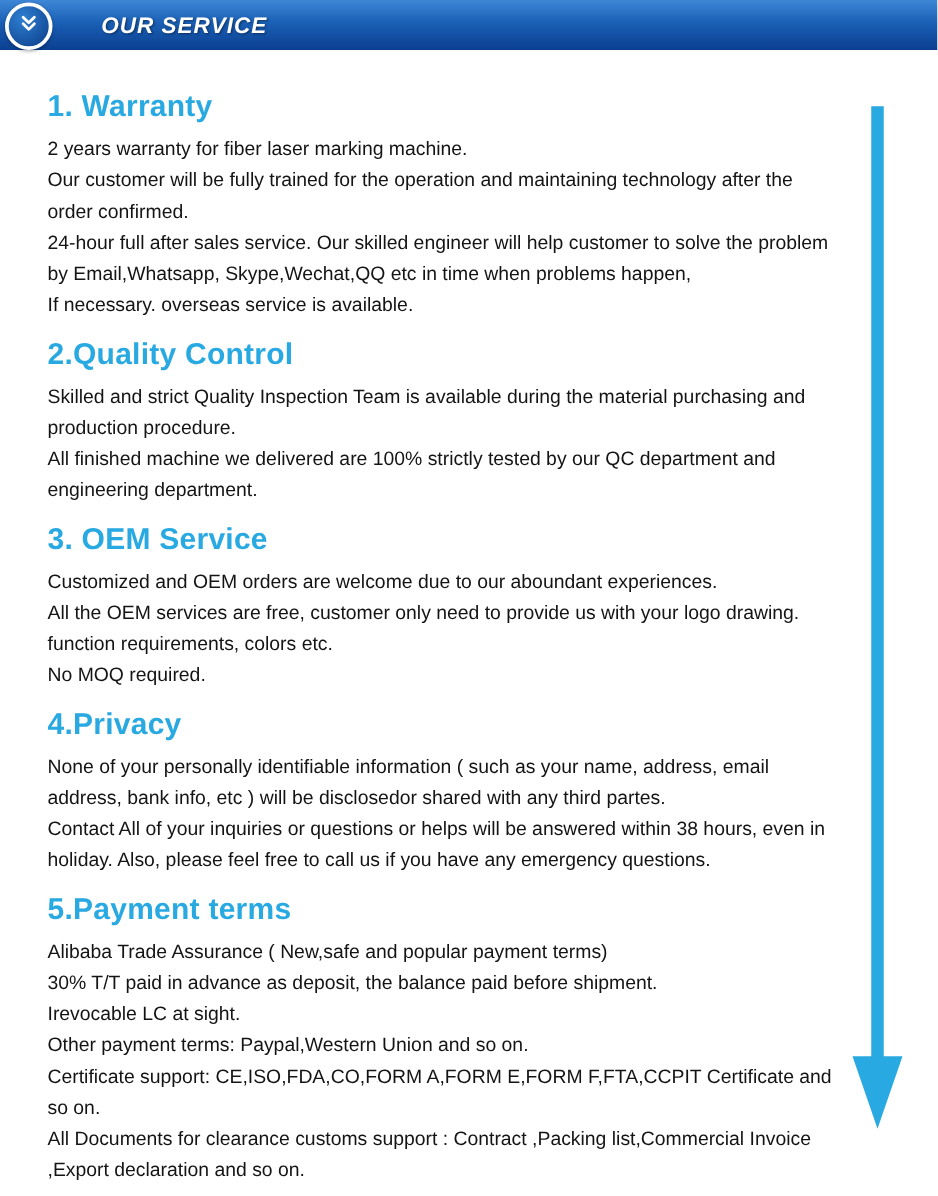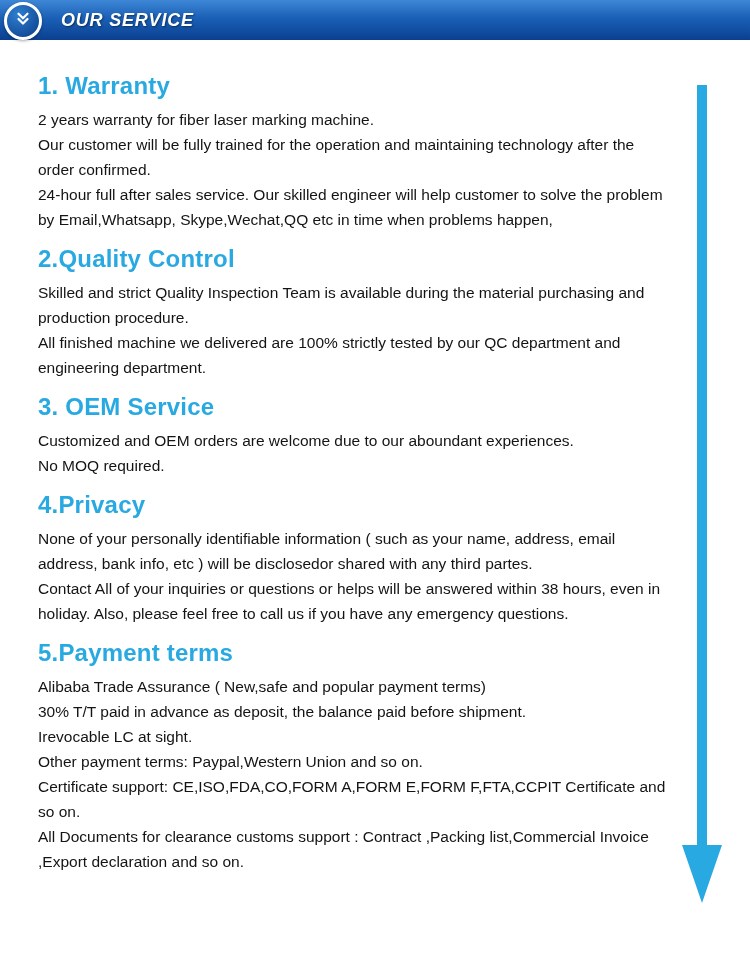--- a/index.html
+++ b/index.html
@@ -9,21 +9,21 @@
     color:#141414;overflow:hidden;
   }
   
   .banner{
     position:relative;height:40px;width:100%;
     background:linear-gradient(180deg,#3e87d6 0%,#1a60b6 45%,#0b3f90 100%);
   }
   .banner-title{
     color:#ffffff;font-weight:bold;font-style:italic;
     font-size:18px;letter-spacing:.8px;line-height:40px;
-    padding-left:61px;text-shadow:1px 1px 2px rgba(0,0,0,.45);
+    padding-left:81px;text-shadow:1px 1px 2px rgba(0,0,0,.45);
     white-space:nowrap;
   }
   .badge{
     position:absolute;left:4px;top:2px;width:32px;height:32px;
     border-radius:50%;border:3px solid #ffffff;
     background:radial-gradient(circle at 35% 30%,#2f7fd2,#0a3c86);
     display:flex;align-items:center;justify-content:center;
     box-shadow:0 1px 3px rgba(0,0,0,.35);z-index:2;
   }
   .badge svg{width:18px;height:18px;}
@@ -67,31 +67,33 @@
   <div class="banner-title">OUR SERVICE</div>
 </div>
 
 <div class="content">
 
   <div class="section">
     <h2>1. Warranty</h2>
     <p>2 years warranty for fiber laser marking machine.</p>
     <p>Our customer will be fully trained for the operation and maintaining technology after the order confirmed.</p>
     <p>24-hour full after sales service. Our skilled engineer will help customer to solve the problem by Email,Whatsapp, Skype,Wechat,QQ etc in time when problems happen,</p>
+    <p>If necessary. overseas service is available.</p>
   </div>
 
   <div class="section">
     <h2>2.Quality Control</h2>
     <p>Skilled and strict Quality Inspection Team is available during the material purchasing and production procedure.</p>
     <p>All finished machine we delivered are 100% strictly tested by our QC department and engineering department.</p>
   </div>
 
   <div class="section">
     <h2>3. OEM Service</h2>
     <p>Customized and OEM orders are welcome due to our aboundant experiences.</p>
+    <p>All the OEM services are free, customer only need to provide us with your logo drawing. function requirements, colors etc.</p>
     <p>No MOQ required.</p>
   </div>
 
   <div class="section">
     <h2>4.Privacy</h2>
     <p>None of your personally identifiable information ( such as your name, address, email address, bank info, etc ) will be disclosedor shared with any third partes.</p>
     <p>Contact All of your inquiries or questions or helps will be answered within 38 hours, even in holiday. Also, please feel free to call us if you have any emergency questions.</p>
   </div>
 
   <div class="section">

